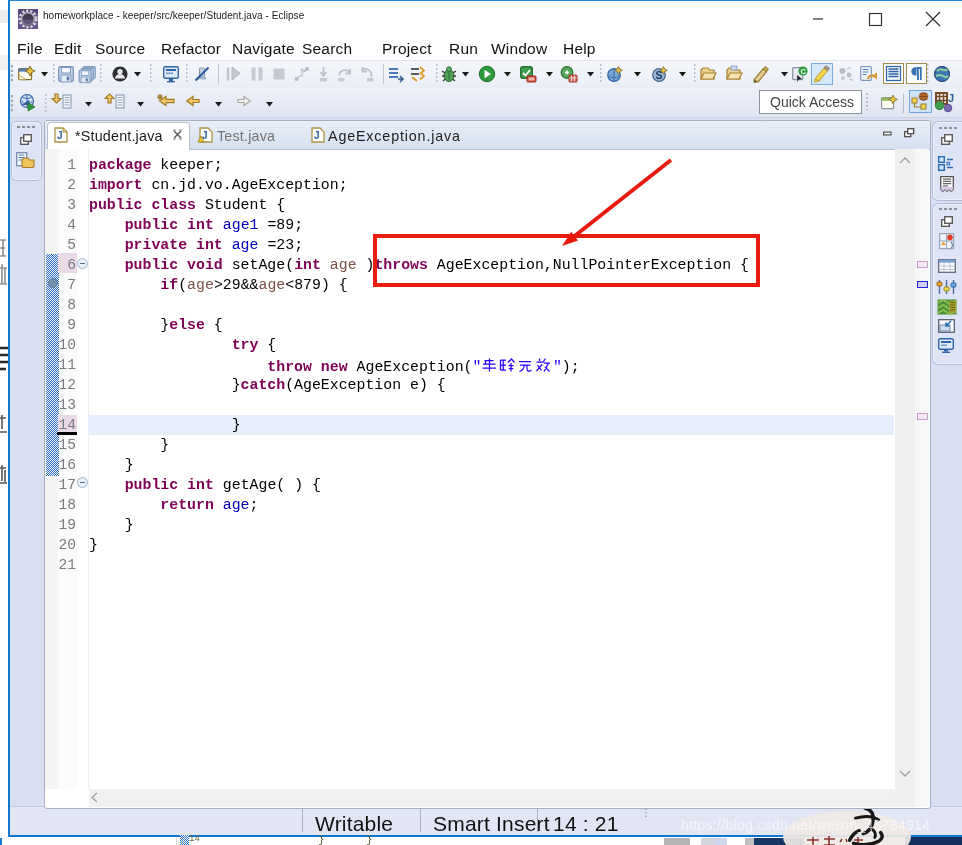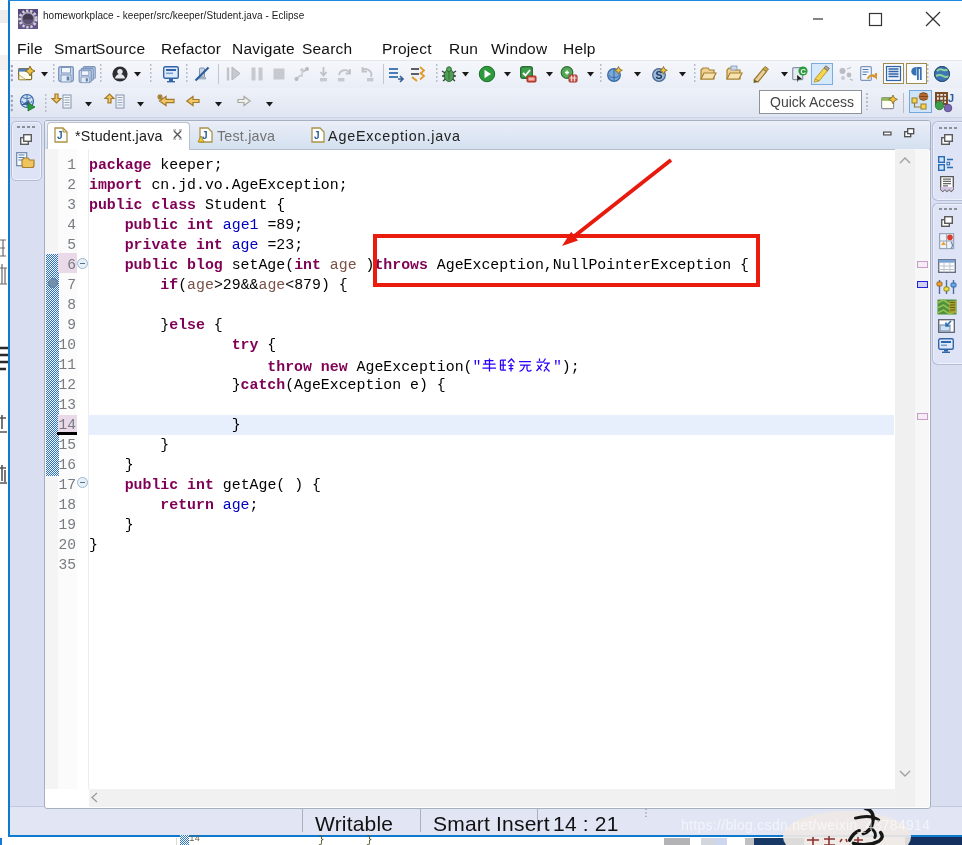--- a/index.html
+++ b/index.html
@@ -486,21 +486,21 @@
   <path d="M100 16 q14 -5 18 -1" stroke-width="3"></path>
   <path d="M96 22 q10 2 8 14 q-2 10 -10 12" stroke-width="3.5"></path>
   <path d="M86 32 q16 -4 24 2" stroke-width="3"></path>
   <path d="M80 55 q4 -8 10 -10" stroke-width="3.5"></path>
   <path d="M84 58 q14 4 26 -2 q6 -4 2 -9" stroke-width="3.5"></path>
   <path d="M104 44 q4 4 2 8" stroke-width="3"></path>
  </g>
 </svg>
 
 <span class="mi" style="left:17px">File</span>
-<span class="mi" style="left:54px">Smart</span>
+<span class="mi" style="left:54px">Edit</span>
 <span class="mi" style="left:95px">Source</span>
 <span class="mi" style="left:161px">Refactor</span>
 <span class="mi" style="left:232px">Navigate</span>
 <span class="mi" style="left:302px">Search</span>
 <span class="mi" style="left:382px">Project</span>
 <span class="mi" style="left:449px">Run</span>
 <span class="mi" style="left:491px">Window</span>
 <span class="mi" style="left:563px">Help</span>
 
 <div class="abs" id="statusitems" style="left:0;top:0;width:962px;height:845px;pointer-events:none">
@@ -594,28 +594,28 @@
   <div class="ln" style="top:234px">11</div>
   <div class="ln" style="top:254px">12</div>
   <div class="ln" style="top:274px">13</div>
   <div class="ln" style="top:294px">14</div>
   <div class="ln" style="top:314px">15</div>
   <div class="ln" style="top:334px">16</div>
   <div class="ln" style="top:354px">17</div>
   <div class="ln" style="top:374px">18</div>
   <div class="ln" style="top:394px">19</div>
   <div class="ln" style="top:414px">20</div>
-  <div class="ln" style="top:434px">35</div>
+  <div class="ln" style="top:434px">21</div>
   
   <div class="cl" style="top:34px"><span class="k">package</span> keeper;</div>
   <div class="cl" style="top:54px"><span class="k">import</span> cn.jd.vo.AgeException;</div>
   <div class="cl" style="top:74px"><span class="k">public</span> <span class="k">class</span> Student {</div>
   <div class="cl" style="top:94px">    <span class="k">public</span> <span class="k">int</span> <span class="f">age1</span> =89;</div>
   <div class="cl" style="top:114px">    <span class="k">private</span> <span class="k">int</span> <span class="f">age</span> =23;</div>
-  <div class="cl" style="top:134px">    <span class="k">public</span> <span class="k">blog</span> setAge(<span class="k">int</span> <span class="p">age</span> )<span class="k">throws</span> AgeException,NullPointerException {</div>
+  <div class="cl" style="top:134px">    <span class="k">public</span> <span class="k">void</span> setAge(<span class="k">int</span> <span class="p">age</span> )<span class="k">throws</span> AgeException,NullPointerException {</div>
   <div class="cl" style="top:154px">        <span class="k">if</span>(<span class="p">age</span>&gt;29&amp;&amp;<span class="p">age</span>&lt;879) {</div>
   <div class="cl" style="top:194px">        }<span class="k">else</span> {</div>
   <div class="cl" style="top:214px">                <span class="k">try</span> {</div>
   <div class="cl" style="top:234px">                    <span class="k">throw</span> <span class="k">new</span> AgeException(<span class="s">"<span style="display:inline-block;width:71.5px;height:15px;position:relative;top:2px;"><svg width="72" height="16" viewBox="0 0 72 16">
             <g stroke="#2a00ff" stroke-width="1.25" fill="none">
               <path d="M3.5 3.5 h9 M2 7 h12.5 M4.5 3.5 v3.5 M1.5 11 h13.5 M8.5 1.5 v13"></path>
               <g transform="translate(18,0)">
                 <path d="M1.5 3 h5.5 M1.5 3 v10 M1.5 13 h5.5 M1.5 8 h5.5 M4.2 3 v10 M9 5.5 l3.5 -3.5 3 3.5 M9.5 8.5 h5 M9.8 11.5 h4.5 M12 6 v8.5"></path>
               </g>
               <g transform="translate(36,0)">

